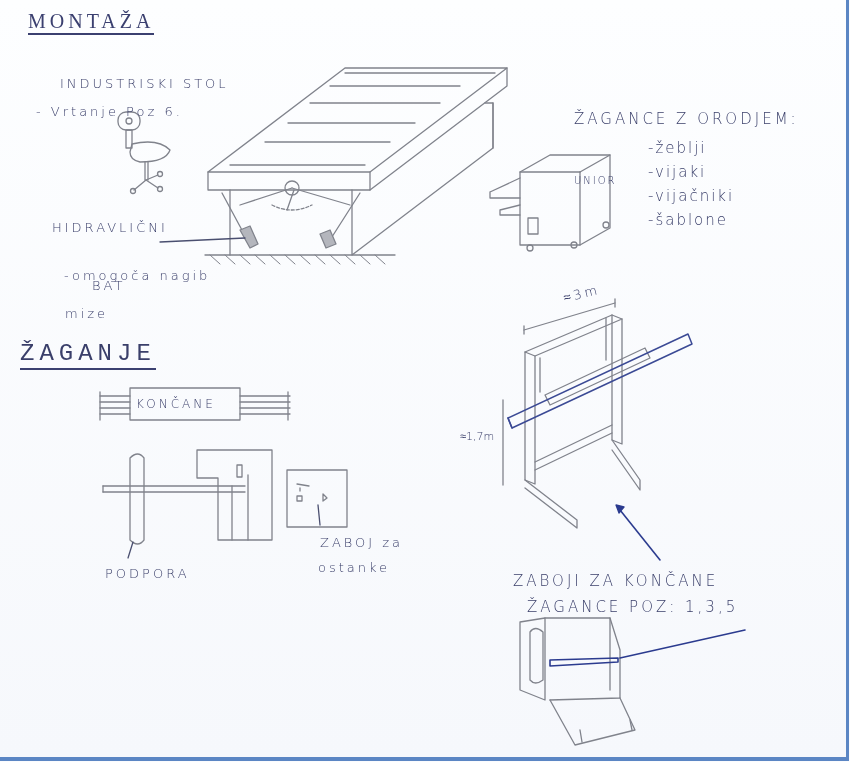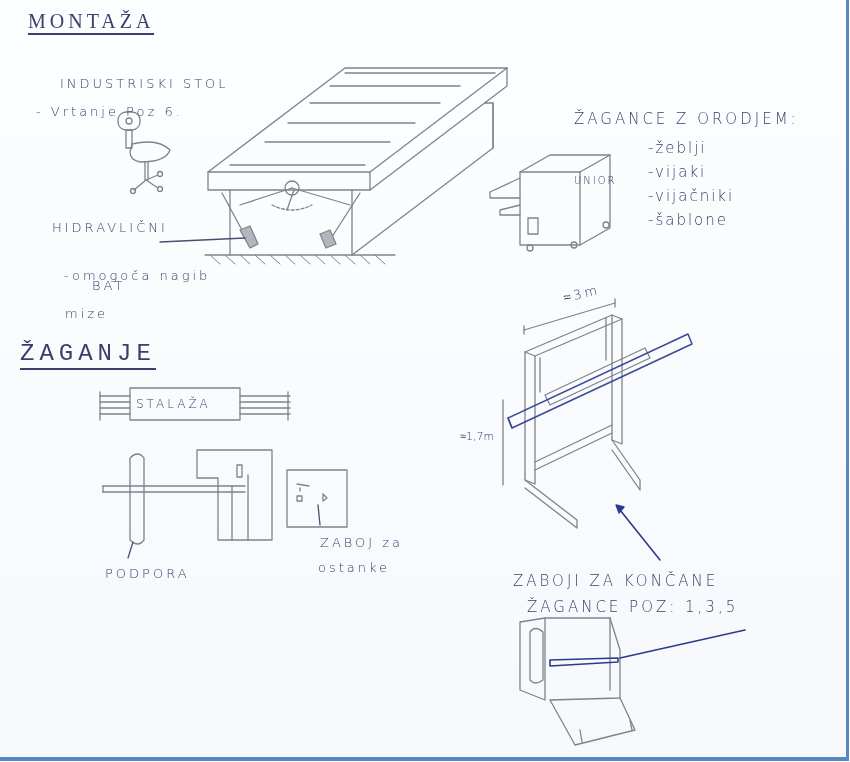--- a/index.html
+++ b/index.html
@@ -179,21 +179,21 @@
 <div class="hw" style="left:526px;top:175px;font-size:10px;letter-spacing:2px;margin-left:48px;">UNIOR</div>
 <div class="hw" style="left:648px;top:136px;">
   <span class="list-item">-žeblji</span>
   <span class="list-item">-vijaki</span>
   <span class="list-item">-vijačniki</span>
   <span class="list-item">-šablone</span>
 </div>
 
 <div class="hw big" style="left:20px;top:340px;"><span class="ul">ŽAGANJE</span></div>
 
-<div class="hw" style="left:136px;top:397px;font-size:12px;">STALAŽA</div>
+<div class="hw" style="left:136px;top:397px;font-size:12px;">KONČANE</div>
 <div class="hw small" style="left:105px;top:566px;">PODPORA</div>
 <div class="hw small" style="left:320px;top:535px;">ZABOJ  za</div>
 <div class="hw small" style="left:318px;top:560px;">ostanke</div>
 
 <div class="hw" style="left:563px;top:286px;font-size:13px;transform:rotate(-14deg);">≈3m</div>
 <div class="hw" style="left:460px;top:430px;font-size:11px;letter-spacing:0;">≈1,7m</div>
 
 <div class="hw med" style="left:513px;top:572px;">ZABOJI   ZA   KONČANE</div>
 <div class="hw med" style="left:527px;top:598px;">ŽAGANCE    POZ:  1,3,5</div>
 

